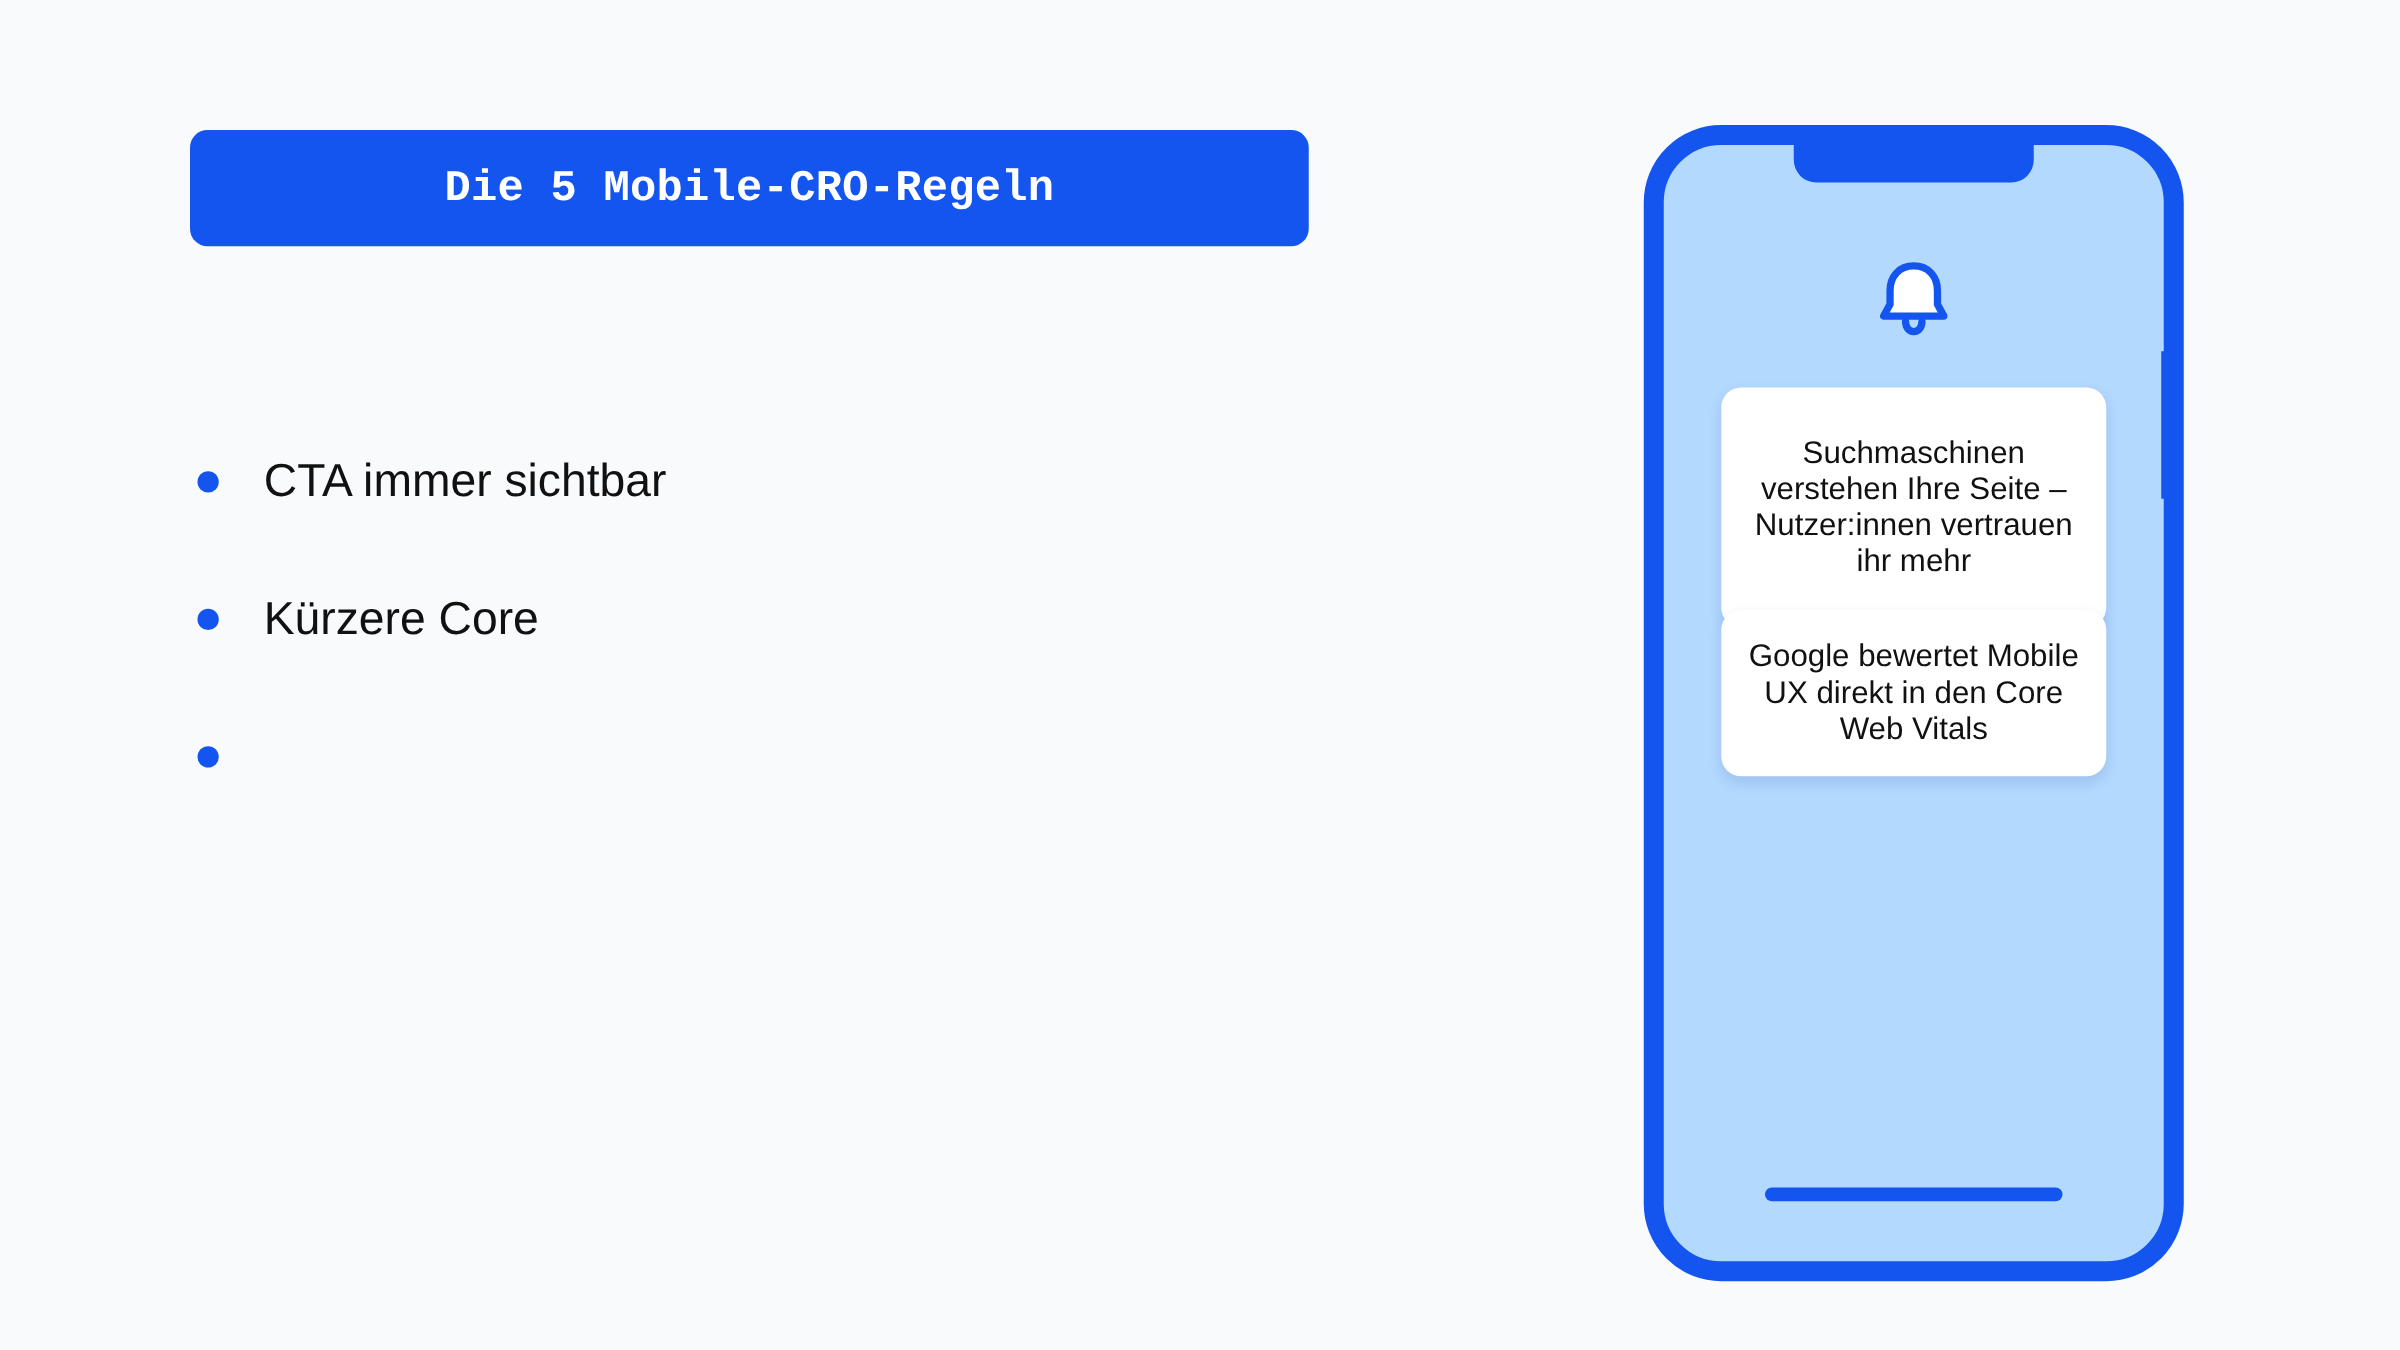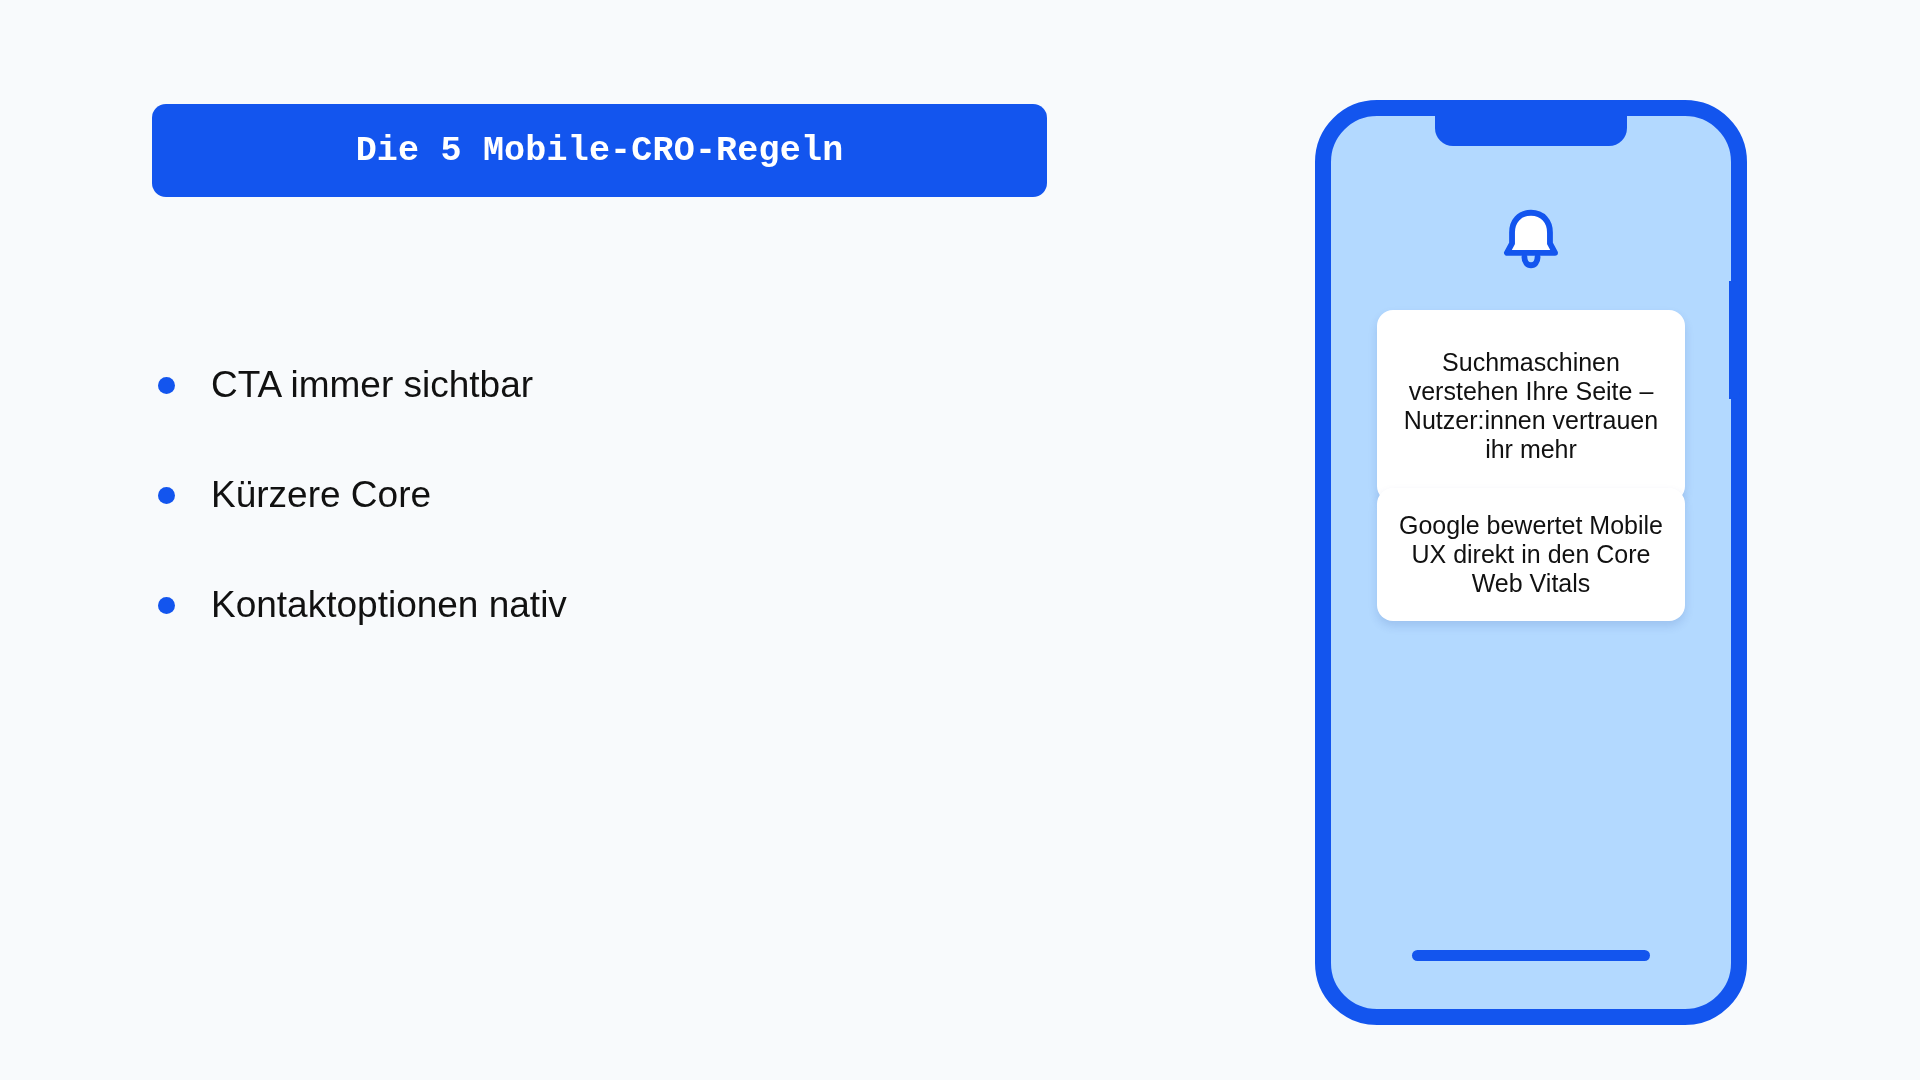--- a/index.html
+++ b/index.html
@@ -189,21 +189,20 @@
 
 
     <div class="bullet-row">
       <span class="bullet-dot"></span>
       <span class="bullet-label">Kürzere Core</span>
     </div>
 
 
     <div class="bullet-row">
       <span class="bullet-dot"></span>
-      <span class="bullet-label">Kontaktoptionen nativ</span>
     </div>
 
   </div>
 </div>
 
 <div class="phone-wrap">
   <div class="phone-frame">
 
     <div class="phone-screen">
 

